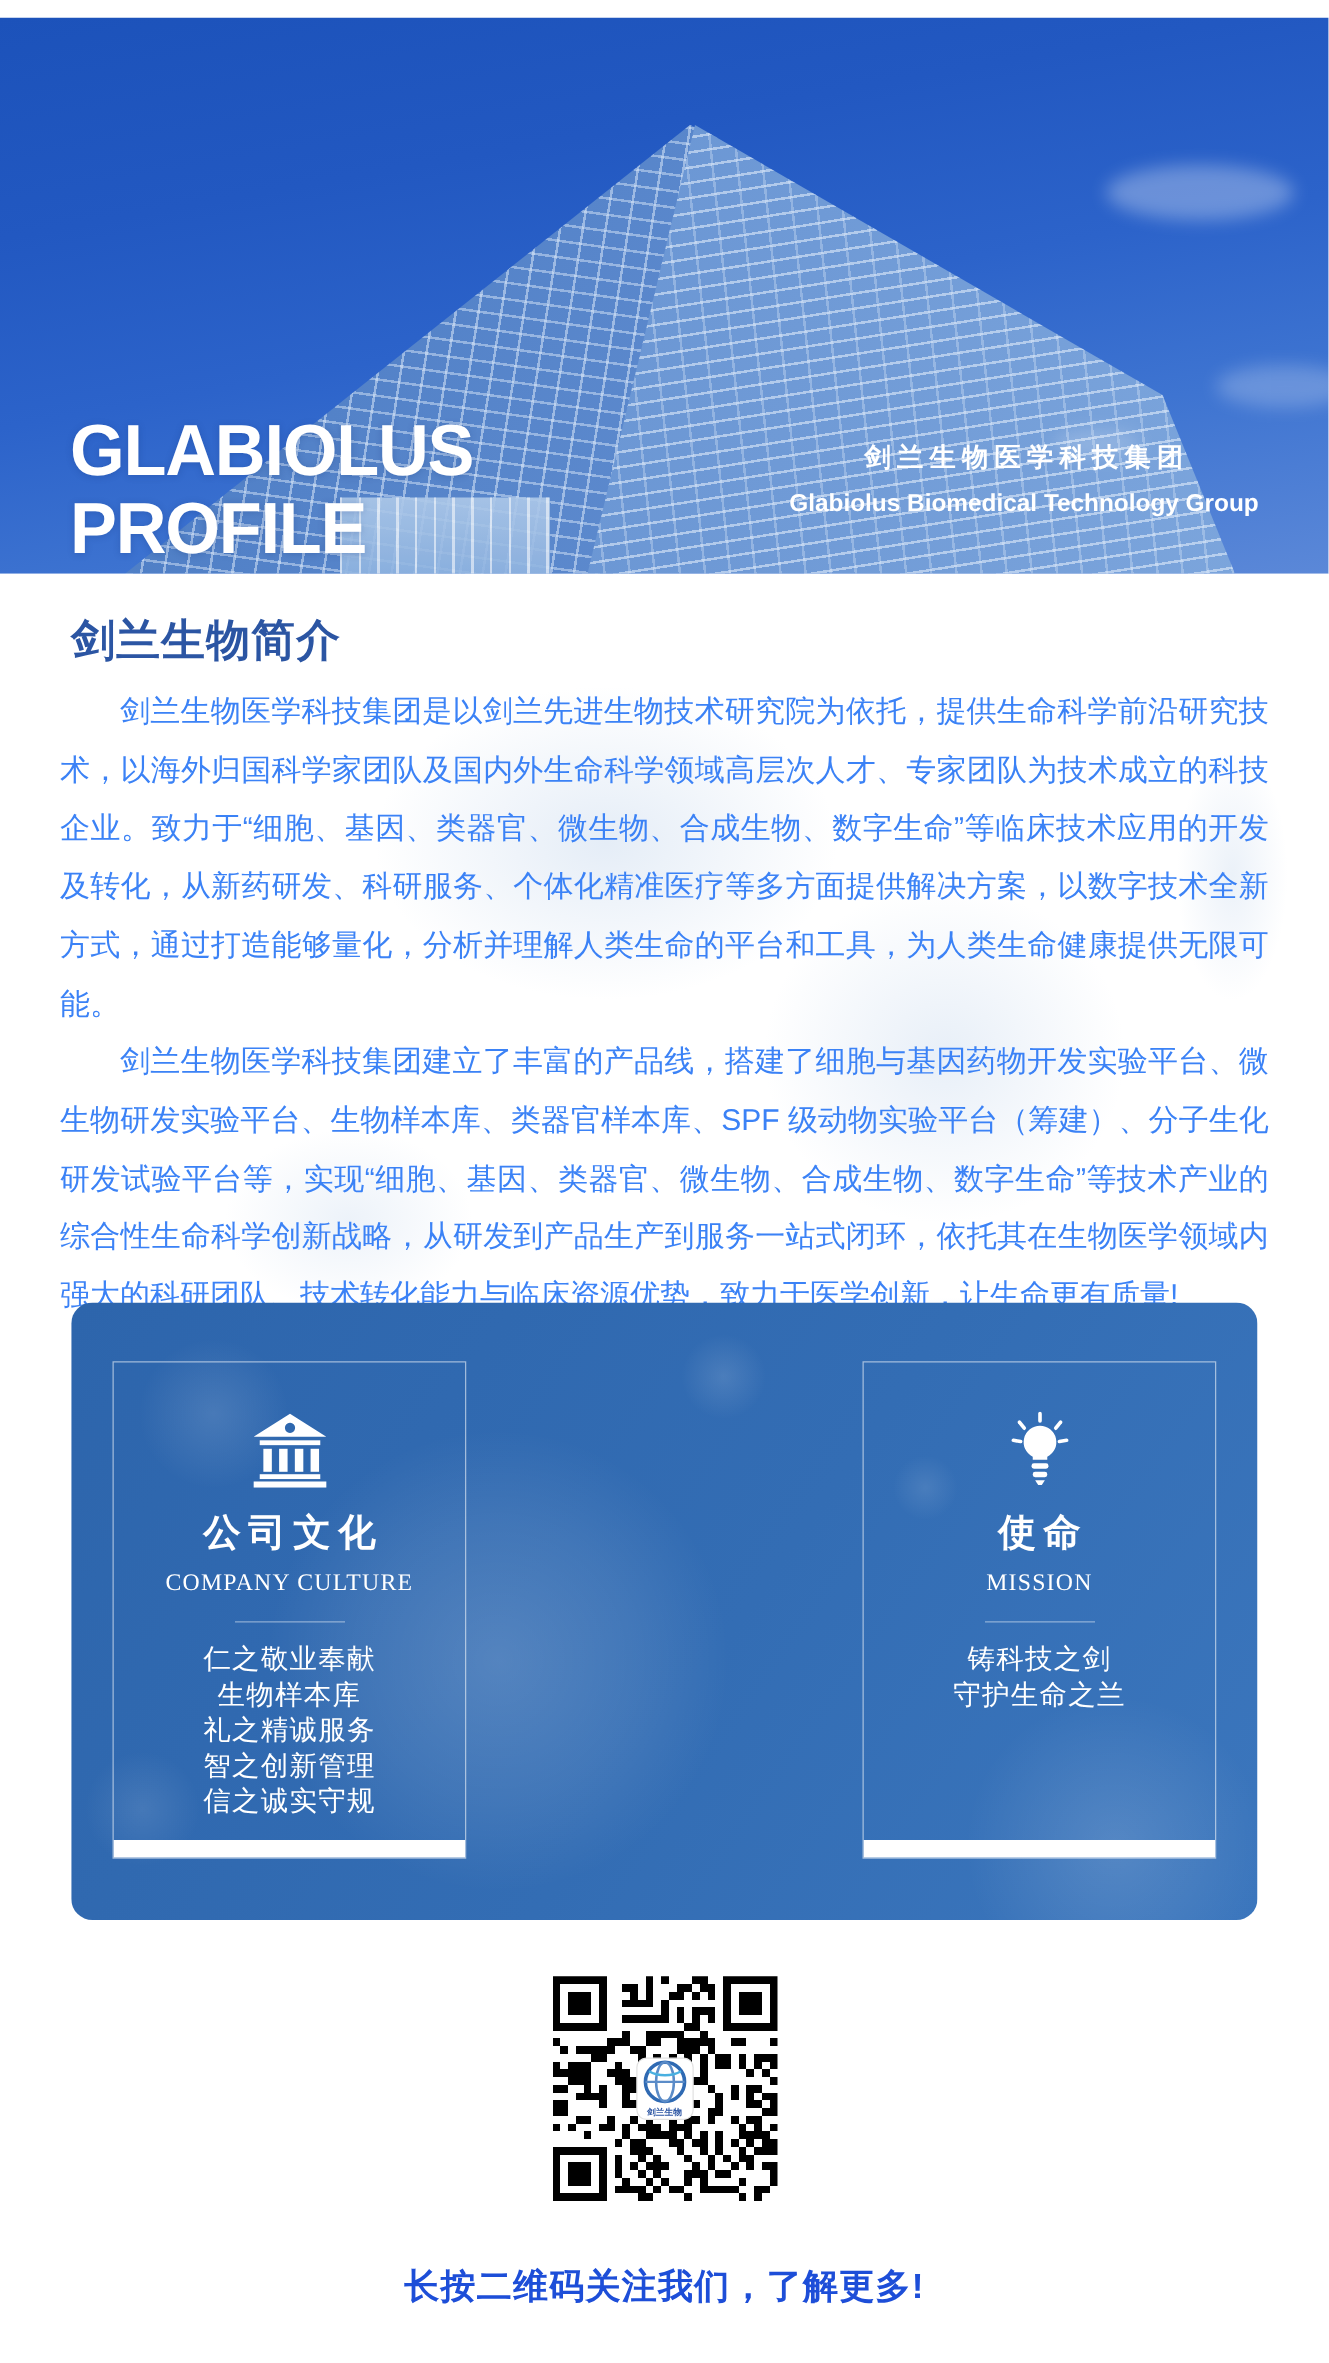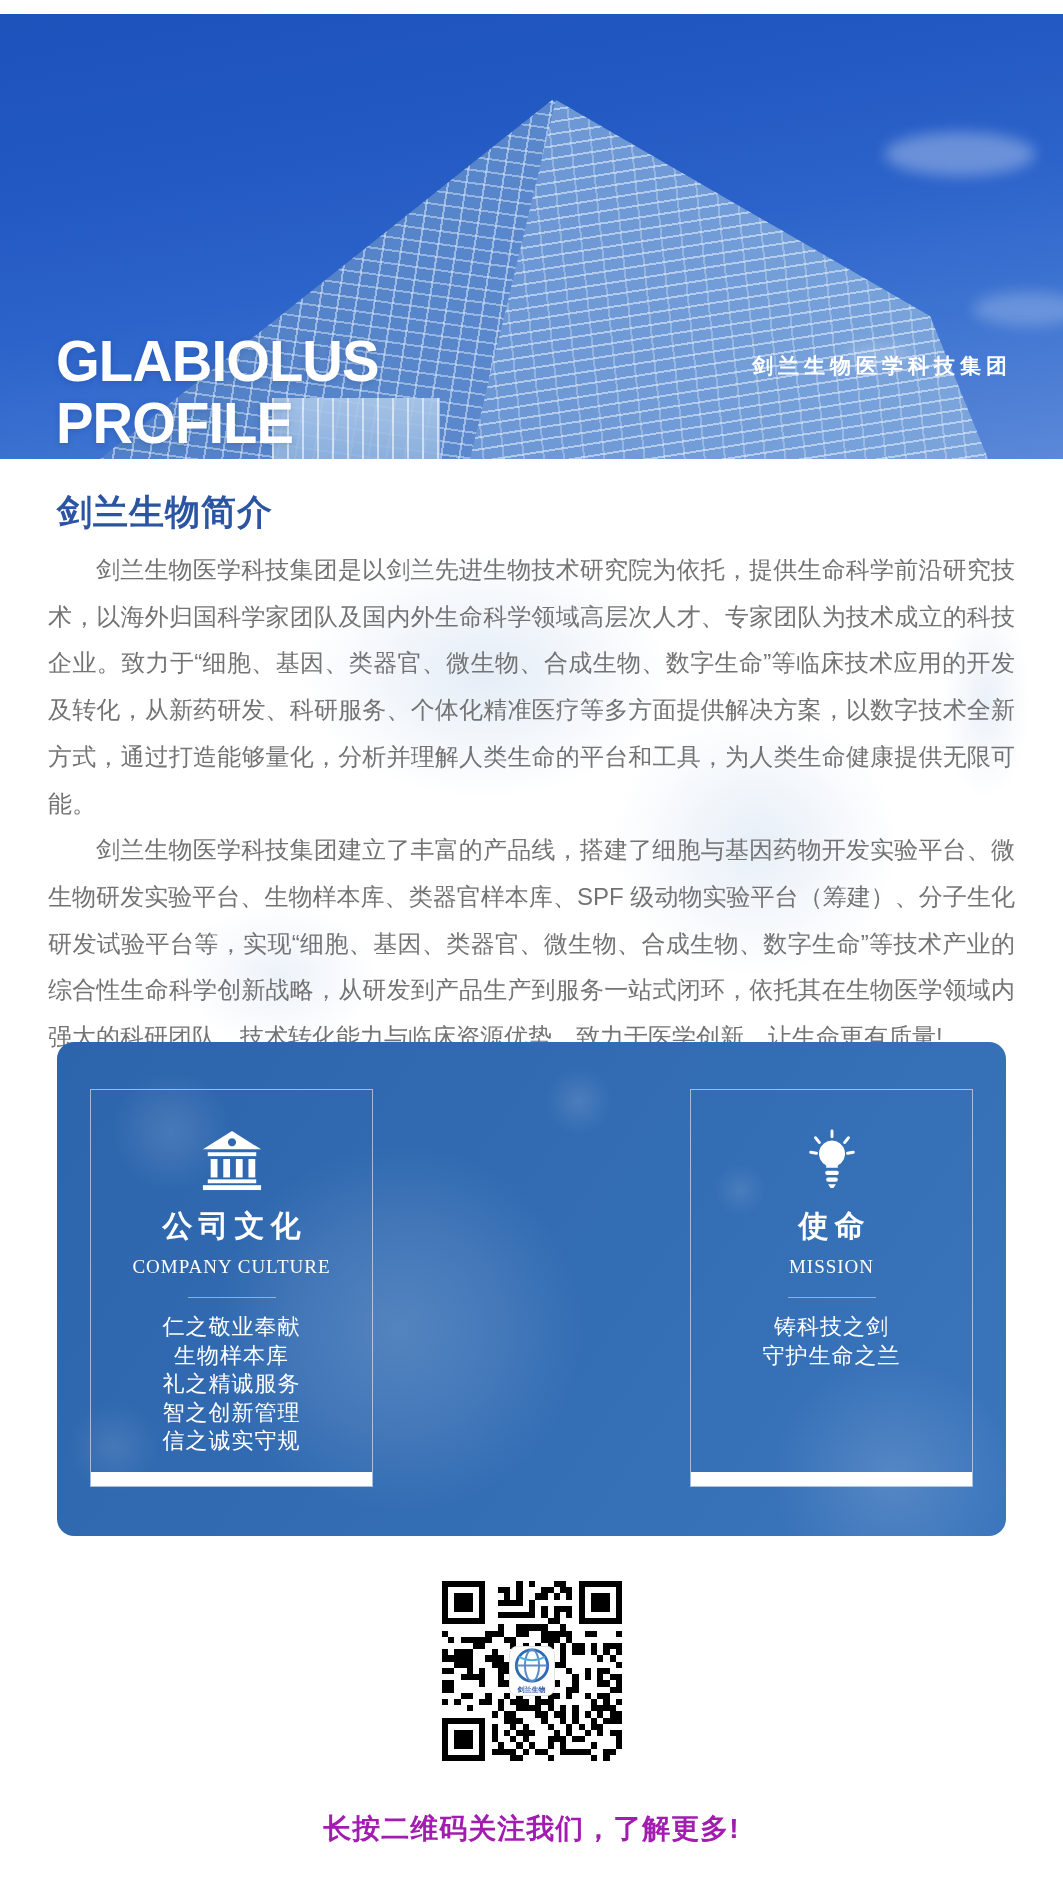--- a/index.html
+++ b/index.html
@@ -42,21 +42,21 @@
       radial-gradient(closest-side at 44% 38%, rgba(178,202,231,.34), rgba(178,202,231,0)) ,
       radial-gradient(closest-side at 62% 55%, rgba(178,202,231,.30), rgba(178,202,231,0)),
       radial-gradient(closest-side at 83% 42%, rgba(178,202,231,.26), rgba(178,202,231,0)),
       radial-gradient(closest-side at 30% 72%, rgba(178,202,231,.24), rgba(178,202,231,0)),
       radial-gradient(closest-side at 70% 86%, rgba(178,202,231,.22), rgba(178,202,231,0));
     background-size:420px 330px, 380px 300px, 260px 240px, 330px 260px, 300px 220px;
     background-repeat:no-repeat;
     background-position:300px 90px, 520px 220px, 770px 140px, 180px 330px, 560px 420px; }
   .intro h1 { position:absolute; left:57px; top:30px; font-size:35px; font-weight:bold; color:#2b55a3; letter-spacing:1px; }
   .intro-text { position:absolute; left:48px; right:48px; top:88px; }
-  .intro-text p { font-size:24px; line-height:46.7px; color:#737373; text-align:justify; text-indent:2em; }
+  .intro-text p { font-size:24px; line-height:46.7px; color:#3b82f6; text-align:justify; text-indent:2em; }
 
   
   .panel { position:absolute; left:57px; top:1028px; width:949px; height:494px;
     background:
       radial-gradient(circle 185px at 36% 58%, rgba(255,255,255,.17), rgba(255,255,255,.08) 60%, rgba(255,255,255,0) 100%),
       radial-gradient(circle 120px at 88% 88%, rgba(255,255,255,.14), rgba(255,255,255,0) 100%),
       radial-gradient(circle 60px at 12% 18%, rgba(255,255,255,.12), rgba(255,255,255,0) 100%),
       radial-gradient(circle 34px at 55% 12%, rgba(255,255,255,.12), rgba(255,255,255,0) 100%),
       radial-gradient(circle 46px at 6% 82%, rgba(255,255,255,.10), rgba(255,255,255,0) 100%),
       radial-gradient(circle 26px at 72% 30%, rgba(255,255,255,.10), rgba(255,255,255,0) 100%),
@@ -72,40 +72,41 @@
   .card-footbar { position:absolute; left:0; bottom:0; width:100%; height:14px; background:#fff; }
 
   
   .qr-wrap { position:absolute; left:50%; top:1567px; transform:translateX(-50%); width:180px; height:180px; }
   .qr-wrap svg { display:block; width:180px; height:180px; }
   .qr-logo { position:absolute; left:50%; top:50%; transform:translate(-50%,-50%); width:46px; height:50px;
     background:#fff; border:1px solid #e2e2e2; border-radius:8px; display:flex; flex-direction:column;
     align-items:center; justify-content:center; }
   .qr-logo .logo-text { font-size:7px; color:#2b55a3; font-weight:bold; margin-top:1px; letter-spacing:0; }
   .qr-caption { position:absolute; left:0; top:1796px; width:100%; text-align:center;
-    font-size:28px; font-weight:bold; color:#a21caf; letter-spacing:1px; }
+    font-size:28px; font-weight:bold; color:#1d4ed8; letter-spacing:1px; }
 </style>
 </head>
 <body>
 
 <div class="page">
 
   <header class="hero">
     <div class="face face-left"></div>
     <div class="face face-right"></div>
     <div class="glass-box"></div>
     <div class="cloud c1"></div>
     <div class="cloud c2"></div>
     <div class="cloud c3"></div>
     <div class="hero-title">
       <div>GLABIOLUS</div>
       <div>PROFILE</div>
     </div>
     <div class="hero-org">
       <div class="zh">剑兰生物医学科技集团</div>
+      <div class="en">Glabiolus Biomedical Technology Group</div>
     </div>
   </header>
 
   <section class="intro">
     <div class="map-watermark"></div>
     <h1>剑兰生物简介</h1>
     <div class="intro-text">
       <p>剑兰生物医学科技集团是以剑兰先进生物技术研究院为依托，提供生命科学前沿研究技术，以海外归国科学家团队及国内外生命科学领域高层次人才、专家团队为技术成立的科技企业。致力于“细胞、基因、类器官、微生物、合成生物、数字生命”等临床技术应用的开发及转化，从新药研发、科研服务、个体化精准医疗等多方面提供解决方案，以数字技术全新方式，通过打造能够量化，分析并理解人类生命的平台和工具，为人类生命健康提供无限可能。</p>
       <p>剑兰生物医学科技集团建立了丰富的产品线，搭建了细胞与基因药物开发实验平台、微生物研发实验平台、生物样本库、类器官样本库、SPF 级动物实验平台（筹建）、分子生化研发试验平台等，实现“细胞、基因、类器官、微生物、合成生物、数字生命”等技术产业的综合性生命科学创新战略，从研发到产品生产到服务一站式闭环，依托其在生物医学领域内强大的科研团队、技术转化能力与临床资源优势，致力于医学创新，让生命更有质量!</p>
     </div>

